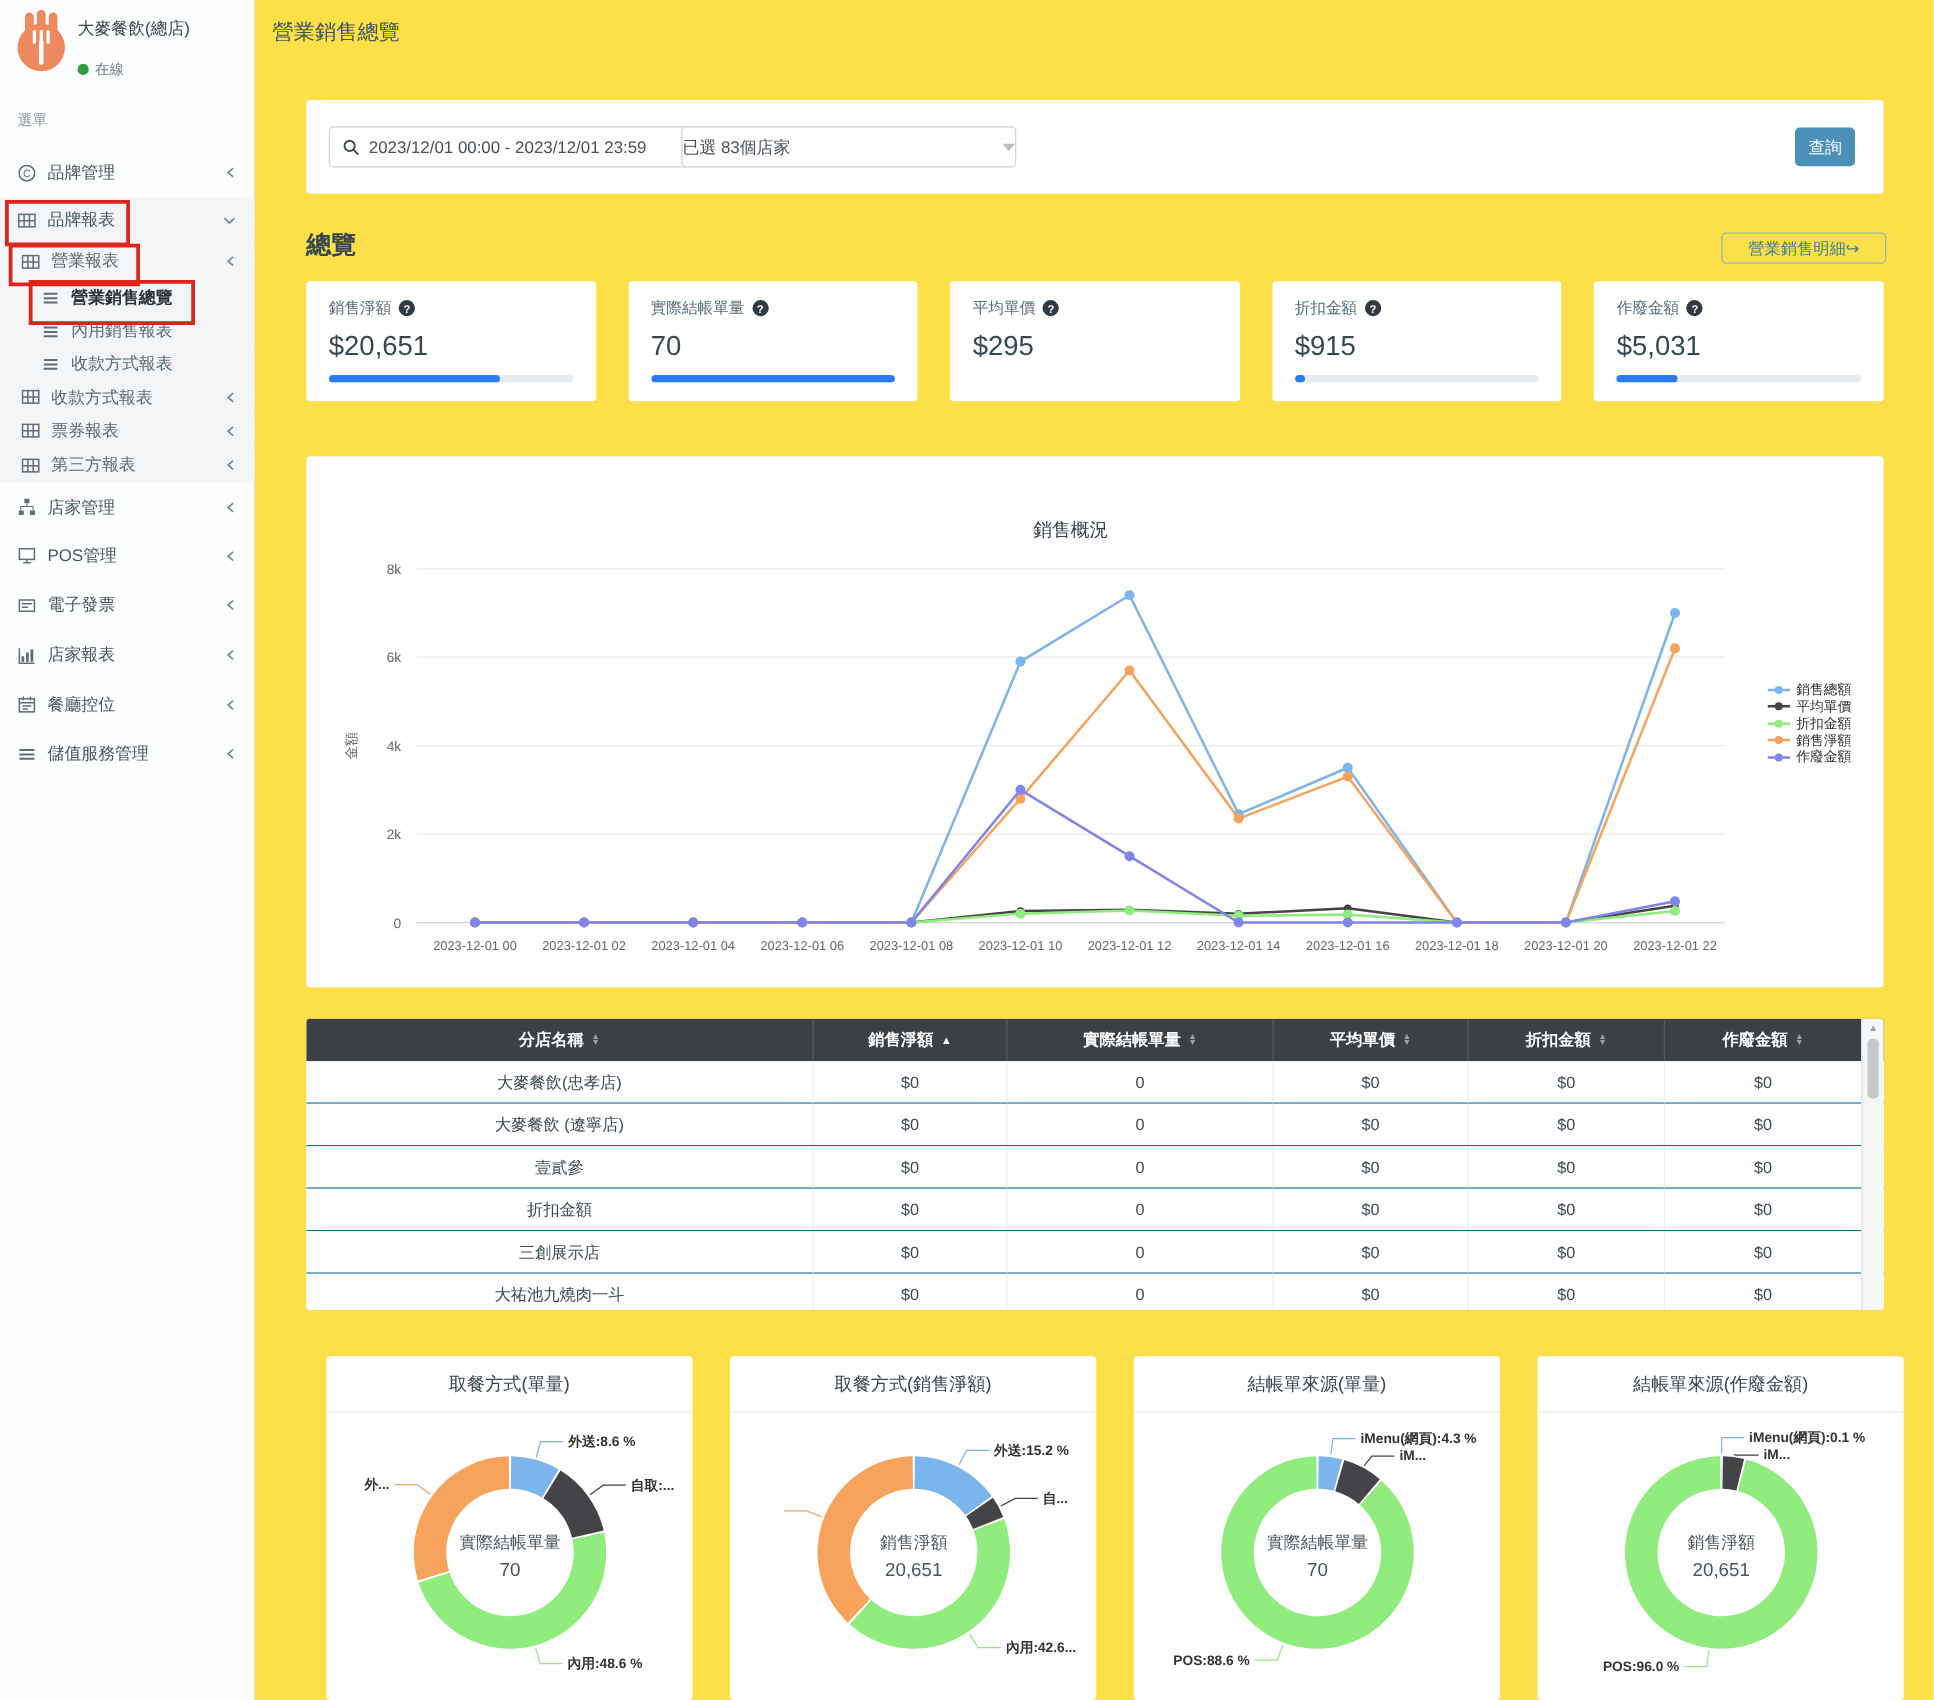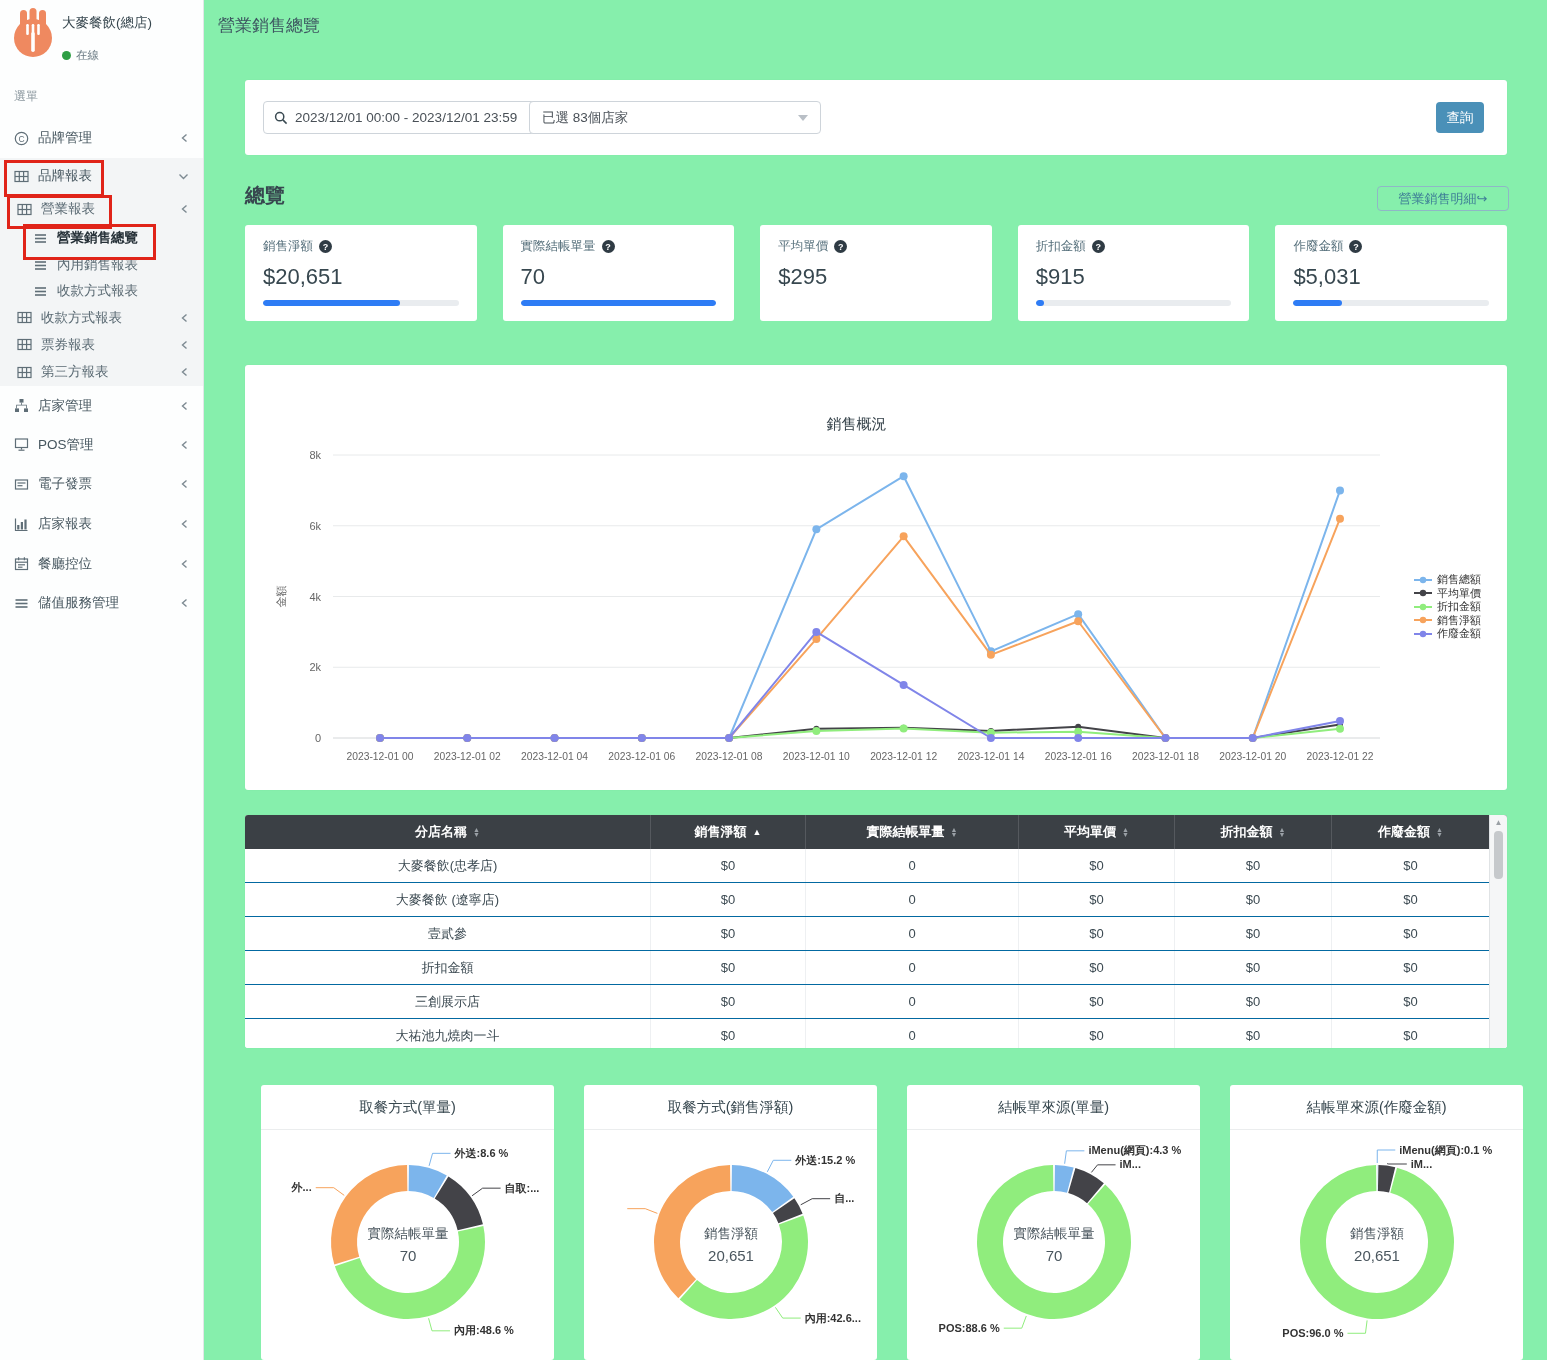--- a/index.html
+++ b/index.html
@@ -1,16 +1,16 @@
 <!DOCTYPE html>
 <html><head>
 <meta charset="utf-8">
 <style>
   html,body{margin:0;padding:0;}
-  .app{position:relative;width:1547px;height:1360px;background:#86efac;overflow:hidden;
+  .app{position:relative;width:1547px;height:1360px;background:#fde047;overflow:hidden;
        font-family:"Liberation Sans","DejaVu Sans",sans-serif;color:#37474f;}
   
   .sidebar{position:absolute;left:0;top:0;width:203px;height:1360px;background:#fdfefe;border-right:1px solid #e2e6e8;}
   .brand{position:absolute;left:12px;top:8px;display:flex;gap:8px;}
   .brand-name{font-size:13.5px;color:#37474f;margin-top:6px;}
   .brand-status{display:flex;align-items:center;gap:5px;margin-top:16px;font-size:11.5px;color:#6a7a83;}
   .dot{width:9px;height:9px;border-radius:50%;background:#2e9e44;display:inline-block;}
   .menu-label{position:absolute;left:14px;top:88px;font-size:12px;color:#8b979e;}
   nav{position:absolute;left:0;top:118px;right:0;}
   .nav-item{position:relative;display:flex;align-items:center;font-size:13.5px;color:#46565f;cursor:pointer;}
@@ -22,40 +22,40 @@
   .nav-ic{margin-right:9px;display:inline-flex;align-items:center;}
   .chev{position:absolute;right:14px;display:inline-flex;}
   .rbox{position:absolute;border:3px solid #e02419;pointer-events:none;}
   
   .main{position:absolute;left:203px;top:0;right:0;bottom:0;}
   .page-title{position:absolute;left:15px;top:14px;font-size:17px;font-weight:400;color:#3d5messages560;color:#3d5560;margin:0;}
   .card{position:absolute;background:#fff;border-radius:3px;box-shadow:0 0 1px rgba(0,0,0,.08);}
   .filter-card{left:42px;top:80px;width:1262px;height:75px;}
   .date-input{position:absolute;left:18px;top:21px;width:268px;height:31px;border:1px solid #ced4da;border-radius:4px;
       display:flex;align-items:center;gap:7px;padding:0 10px;font-size:13.5px;color:#495057;background:#fff;cursor:pointer;}
-  .store-select{position:absolute;left:284px;top:21px;width:266px;height:31px;border:1px solid #ced4da;border-radius:4px;
-      display:flex;align-items:center;padding:0 12px;font-size:13.5px;color:#495057;background:#fff;cursor:pointer;}
+  .store-select{position:absolute;left:300px;top:21px;width:266px;height:31px;border:1px solid #ced4da;border-radius:4px;
+      display:flex;align-items:center;padding:0 0;font-size:13.5px;color:#495057;background:#fff;cursor:pointer;}
   .caret{margin-left:auto;width:0;height:0;border-left:5px solid transparent;border-right:5px solid transparent;border-top:6px solid #b9bfc6;}
   .query-btn{position:absolute;right:23px;top:22px;width:48px;height:31px;background:#4a90b8;border:none;border-radius:4px;
       color:#fff;font-size:13.5px;cursor:pointer;font-family:inherit;}
   .ov-head{position:absolute;left:42px;top:182px;font-size:20px;font-weight:bold;color:#37474f;margin:0;}
   .detail-btn{position:absolute;left:1174px;top:186px;width:132px;height:25px;background:transparent;border:1px solid #8fb7c6;
       border-radius:4px;color:#3e7f96;font-size:13px;cursor:pointer;font-family:inherit;padding:0;}
   
   .kpi-row{position:absolute;left:42px;top:225px;width:1262px;display:flex;gap:26px;}
   .kpi-card{flex:1;background:#fff;border-radius:3px;height:96px;padding:13px 18px;box-sizing:border-box;}
   .kpi-label{font-size:12.5px;color:#546e7a;display:flex;align-items:center;gap:6px;}
   .kpi-value{font-size:22px;color:#37474f;margin-top:9px;}
   .kpi-track{margin-top:10px;height:6px;border-radius:3px;background:#e9ecef;overflow:hidden;}
   .kpi-fill{height:100%;border-radius:3px;background:#2e7cf5;}
   .help{display:inline-flex;width:13px;height:13px;border-radius:50%;background:#2f3b44;color:#fff;font-size:9px;
       font-weight:bold;align-items:center;justify-content:center;cursor:pointer;}
   
   .chart-card{left:42px;top:365px;width:1262px;height:425px;}
-  .legend{position:absolute;right:26px;top:208px;}
+  .legend{position:absolute;right:26px;top:180px;}
   .leg-item{display:flex;align-items:center;gap:5px;font-size:11px;color:#333;height:13.5px;cursor:pointer;}
   
   .table-card{left:42px;top:815px;width:1262px;height:233px;overflow:hidden;}
   .t-head{display:flex;height:34px;background:#3b4045;color:#fff;font-size:13px;font-weight:bold;}
   .t-hcell{display:flex;align-items:center;justify-content:center;gap:6px;box-sizing:border-box;border-right:1px solid #55595e;cursor:pointer;}
   .t-row{display:flex;height:33px;background:#fff;border-bottom:1px solid #0369a1;font-size:13px;color:#3c4a52;}
   .t-cell{display:flex;align-items:center;justify-content:center;box-sizing:border-box;border-right:1px solid #eef0f2;}
   .sort2{display:flex;flex-direction:column;font-size:7px;line-height:5.5px;color:#9aa0a6;}
   .sort1{font-size:9px;color:#fff;}
   .scrollbar{position:absolute;right:0;top:0;bottom:0;width:17px;background:#f5f6f7;border-left:1px solid #e0e3e5;}

